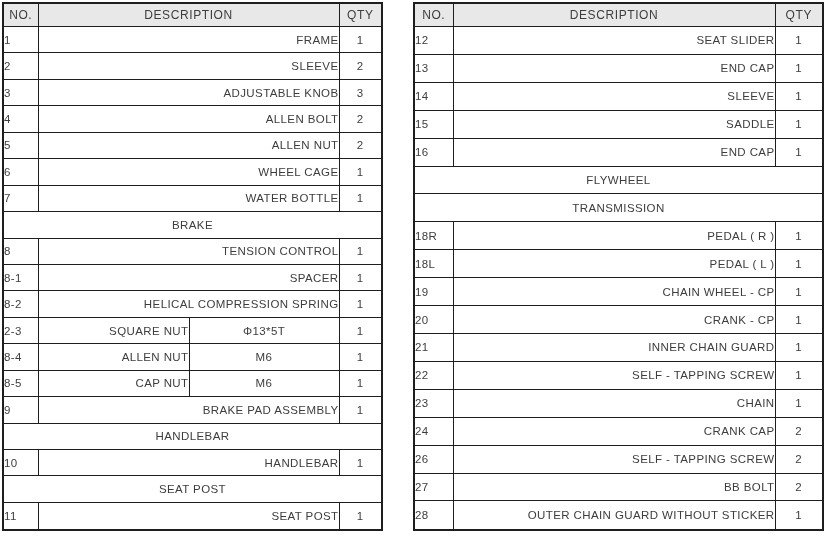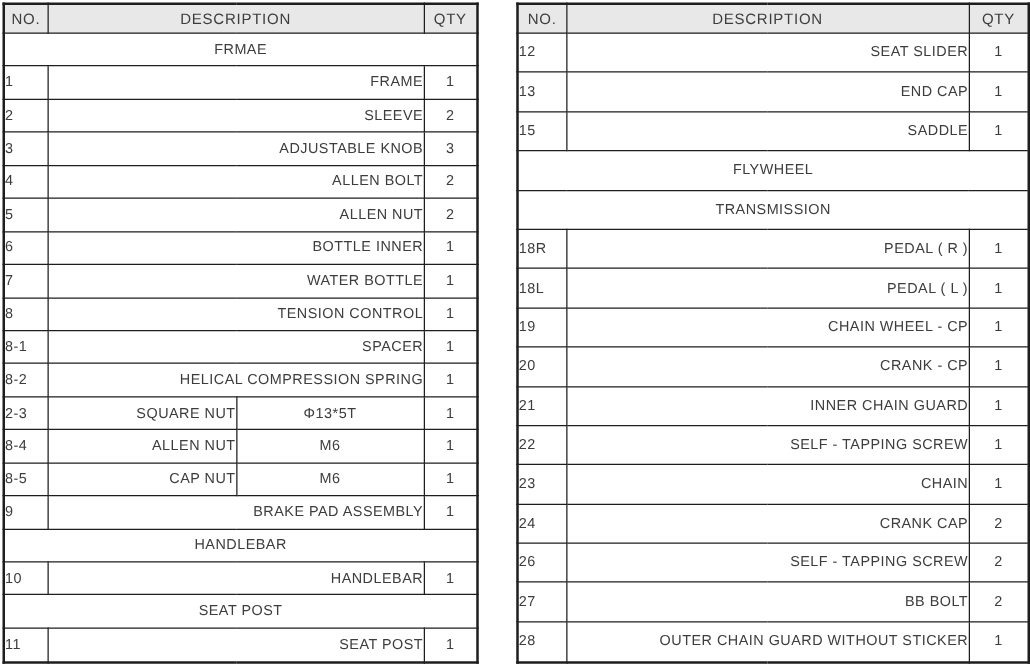--- a/index.html
+++ b/index.html
@@ -86,23 +86,20 @@
     </colgroup>
     <thead>
       <tr>
         <th>NO.</th>
         <th colspan="2">DESCRIPTION</th>
         <th>QTY</th>
       </tr>
     </thead>
     <tbody>
         <tr>
-          <td class="section-cell" colspan="4">FRMAE</td>
-        </tr>
-        <tr>
           <td class="no-cell">1</td>
           <td class="desc-cell" colspan="2">FRAME</td>
           <td class="qty-cell">1</td>
         </tr>
         <tr>
           <td class="no-cell">2</td>
           <td class="desc-cell" colspan="2">SLEEVE</td>
           <td class="qty-cell">2</td>
         </tr>
         <tr>
@@ -115,27 +112,30 @@
           <td class="desc-cell" colspan="2">ALLEN BOLT</td>
           <td class="qty-cell">2</td>
         </tr>
         <tr>
           <td class="no-cell">5</td>
           <td class="desc-cell" colspan="2">ALLEN NUT</td>
           <td class="qty-cell">2</td>
         </tr>
         <tr>
           <td class="no-cell">6</td>
-          <td class="desc-cell" colspan="2">BOTTLE INNER</td>
+          <td class="desc-cell" colspan="2">WHEEL CAGE</td>
           <td class="qty-cell">1</td>
         </tr>
         <tr>
           <td class="no-cell">7</td>
           <td class="desc-cell" colspan="2">WATER BOTTLE</td>
           <td class="qty-cell">1</td>
+        </tr>
+        <tr>
+          <td class="section-cell" colspan="4">BRAKE</td>
         </tr>
         <tr>
           <td class="no-cell">8</td>
           <td class="desc-cell" colspan="2">TENSION CONTROL</td>
           <td class="qty-cell">1</td>
         </tr>
         <tr>
           <td class="no-cell">8-1</td>
           <td class="desc-cell" colspan="2">SPACER</td>
           <td class="qty-cell">1</td>
@@ -206,25 +206,35 @@
           <td class="no-cell">12</td>
           <td class="desc-cell" colspan="2">SEAT SLIDER</td>
           <td class="qty-cell">1</td>
         </tr>
         <tr>
           <td class="no-cell">13</td>
           <td class="desc-cell" colspan="2">END CAP</td>
           <td class="qty-cell">1</td>
         </tr>
         <tr>
+          <td class="no-cell">14</td>
+          <td class="desc-cell" colspan="2">SLEEVE</td>
+          <td class="qty-cell">1</td>
+        </tr>
+        <tr>
           <td class="no-cell">15</td>
           <td class="desc-cell" colspan="2">SADDLE</td>
           <td class="qty-cell">1</td>
         </tr>
         <tr>
+          <td class="no-cell">16</td>
+          <td class="desc-cell" colspan="2">END CAP</td>
+          <td class="qty-cell">1</td>
+        </tr>
+        <tr>
           <td class="section-cell" colspan="4">FLYWHEEL</td>
         </tr>
         <tr>
           <td class="section-cell" colspan="4">TRANSMISSION</td>
         </tr>
         <tr>
           <td class="no-cell">18R</td>
           <td class="desc-cell" colspan="2">PEDAL ( R )</td>
           <td class="qty-cell">1</td>
         </tr>

